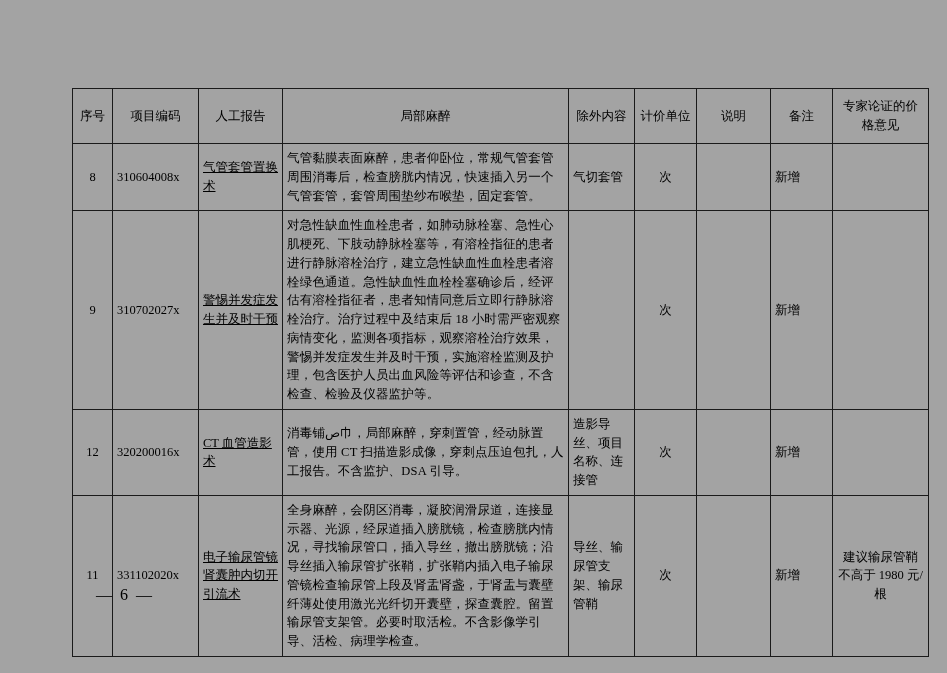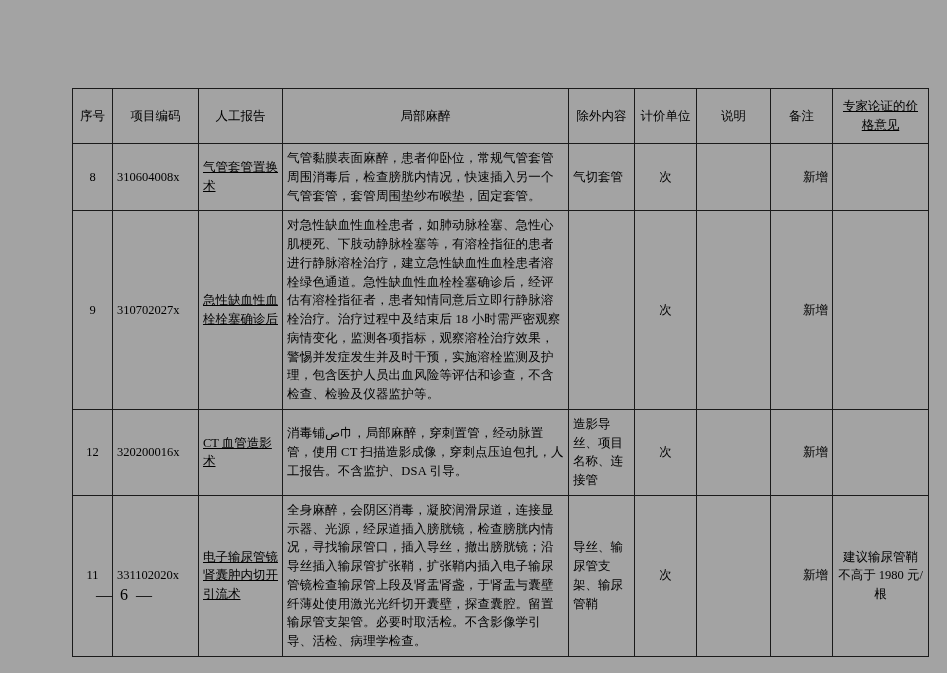--- a/index.html
+++ b/index.html
@@ -48,23 +48,23 @@
     height: 44px;
     padding: 4px 3px;
   }
   .cell-no { text-align: center; font-size: 13px; }
   .cell-code { font-size: 13px; letter-spacing: 0px; }
   .cell-name { text-align: left; font-size: 13px; line-height: 1.55; text-decoration: underline; }
   .cell-content { text-align: left; font-size: 13px; line-height: 1.62; letter-spacing: 0.2px; }
   .cell-exclude { text-align: left; font-size: 13px; line-height: 1.55; }
   .cell-unit { text-align: center; font-size: 13px; }
   .cell-note { text-align: center; font-size: 13px; }
-  .cell-remark { text-align: right; font-size: 13px; }
+  .cell-remark { text-align: left; font-size: 13px; }
   .cell-expert { text-align: center; font-size: 13px; line-height: 1.6; }
-  .hdr-expert { line-height: 1.35; text-decoration: underline; }
+  .hdr-expert { line-height: 1.35; }
   .page-number {
     position: absolute;
     left: 96px;
     top: 586px;
     font-size: 16px;
     letter-spacing: 2px;
     font-family: "Liberation Serif", serif;
   }
   .col-no { width: 40px; }
   .col-code { width: 86px; }
@@ -115,21 +115,21 @@
           <td class="cell-content">气管黏膜表面麻醉，患者仰卧位，常规气管套管周围消毒后，检查膀胱内情况，快速插入另一个气管套管，套管周围垫纱布喉垫，固定套管。</td>
           <td class="cell-exclude">气切套管</td>
           <td class="cell-unit">次</td>
           <td class="cell-note"></td>
           <td class="cell-remark">新增</td>
           <td class="cell-expert"></td>
         </tr>
         <tr>
           <td class="cell-no">9</td>
           <td class="cell-code">310702027x</td>
-          <td class="cell-name">急性缺血性血栓栓塞确诊后</td>
+          <td class="cell-name">警惕并发症发生并及时干预</td>
           <td class="cell-content">对急性缺血性血栓患者，如肺动脉栓塞、急性心肌梗死、下肢动静脉栓塞等，有溶栓指征的患者进行静脉溶栓治疗，建立急性缺血性血栓患者溶栓绿色通道。急性缺血性血栓栓塞确诊后，经评估有溶栓指征者，患者知情同意后立即行静脉溶栓治疗。治疗过程中及结束后 18 小时需严密观察病情变化，监测各项指标，观察溶栓治疗效果，警惕并发症发生并及时干预，实施溶栓监测及护理，包含医护人员出血风险等评估和诊查，不含检查、检验及仪器监护等。</td>
           <td class="cell-exclude"></td>
           <td class="cell-unit">次</td>
           <td class="cell-note"></td>
           <td class="cell-remark">新增</td>
           <td class="cell-expert"></td>
         </tr>
         <tr>
           <td class="cell-no">12</td>
           <td class="cell-code">320200016x</td>

